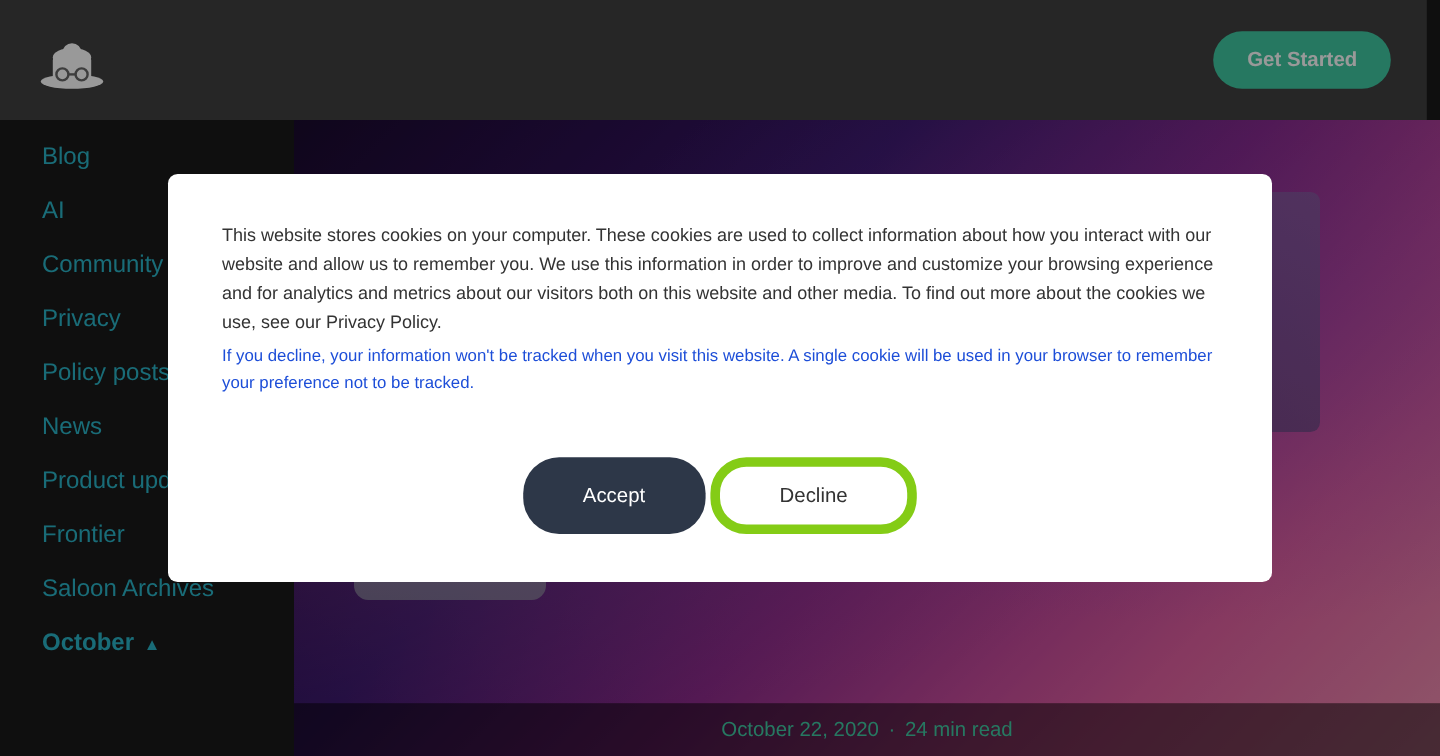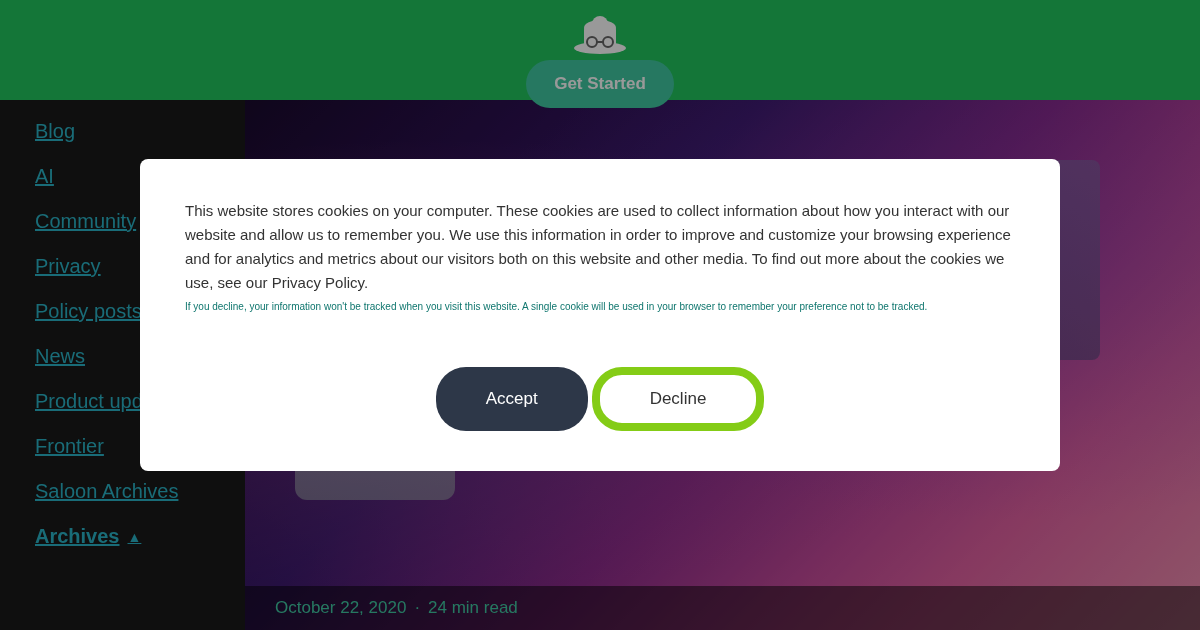--- a/index.html
+++ b/index.html
@@ -10,29 +10,28 @@
       font-family: -apple-system, BlinkMacSystemFont, 'Segoe UI', sans-serif;
       background: #1a1a1a;
       position: relative;
     }
 
     
     .header {
       position: fixed;
       top: 0;
       left: 0;
-      right: 0;
+      right: 11px;
       height: 100px;
-      background: #22c55e;
+      background: #404040;
       display: flex;
       align-items: center;
       justify-content: space-between;
       padding: 0 30px;
       z-index: 10;
-      flex-direction: column;
     }
     .logo-area {
       display: flex;
       align-items: center;
       gap: 12px;
     }
     .logo-icon {
       width: 60px;
       height: 60px;
     }
@@ -59,21 +58,20 @@
       z-index: 9;
     }
     .sidebar-item {
       color: #2bb5c8;
       font-size: 20px;
       margin-bottom: 22px;
       cursor: pointer;
       display: flex;
       align-items: center;
       gap: 8px;
-      text-decoration: underline;
     }
     .sidebar-item.active {
       color: #2bb5c8;
       font-weight: 600;
     }
     .archives-row {
       display: flex;
       align-items: center;
       gap: 8px;
     }
@@ -107,20 +105,21 @@
     .date-bar {
       position: absolute;
       bottom: 0;
       left: 0;
       right: 0;
       background: rgba(0,0,0,0.5);
       padding: 12px 30px;
       display: flex;
       align-items: center;
       gap: 8px;
+      justify-content: center;
     }
     .date-text {
       color: #40c9a2;
       font-size: 17px;
     }
     .read-time {
       color: #40c9a2;
       font-size: 17px;
     }
 
@@ -142,23 +141,23 @@
       width: 90%;
       position: relative;
     }
     .cookie-text {
       font-size: 15px;
       line-height: 1.6;
       color: #333;
       margin-bottom: 4px;
     }
     .cookie-text-2 {
-      font-size: 10px;
+      font-size: 14px;
       line-height: 1.6;
-      color: #0f766e;
+      color: #1d4ed8;
       margin-bottom: 52px;
     }
     .cookie-buttons {
       display: flex;
       gap: 4px;
       justify-content: center;
     }
     .accept-btn {
       background: #2d3748;
       color: white;
@@ -252,21 +251,21 @@
   <div class="sidebar-item">
     <span>Product updates</span>
   </div>
   <div class="sidebar-item">
     <span>Frontier</span>
   </div>
   <div class="sidebar-item">
     <span>Saloon Archives</span>
   </div>
   <div class="sidebar-item active archives-row">
-    <span>Archives</span>
+    <span>October</span>
     <span class="chevron-icon">▲</span>
   </div>
 </div>
 
 <div class="main-content">
   <div class="hero-image">
     <div class="keyboard-overlay"></div>
 
     <div class="keyboard-keys"></div>
     <div class="monitor-shape"></div>

